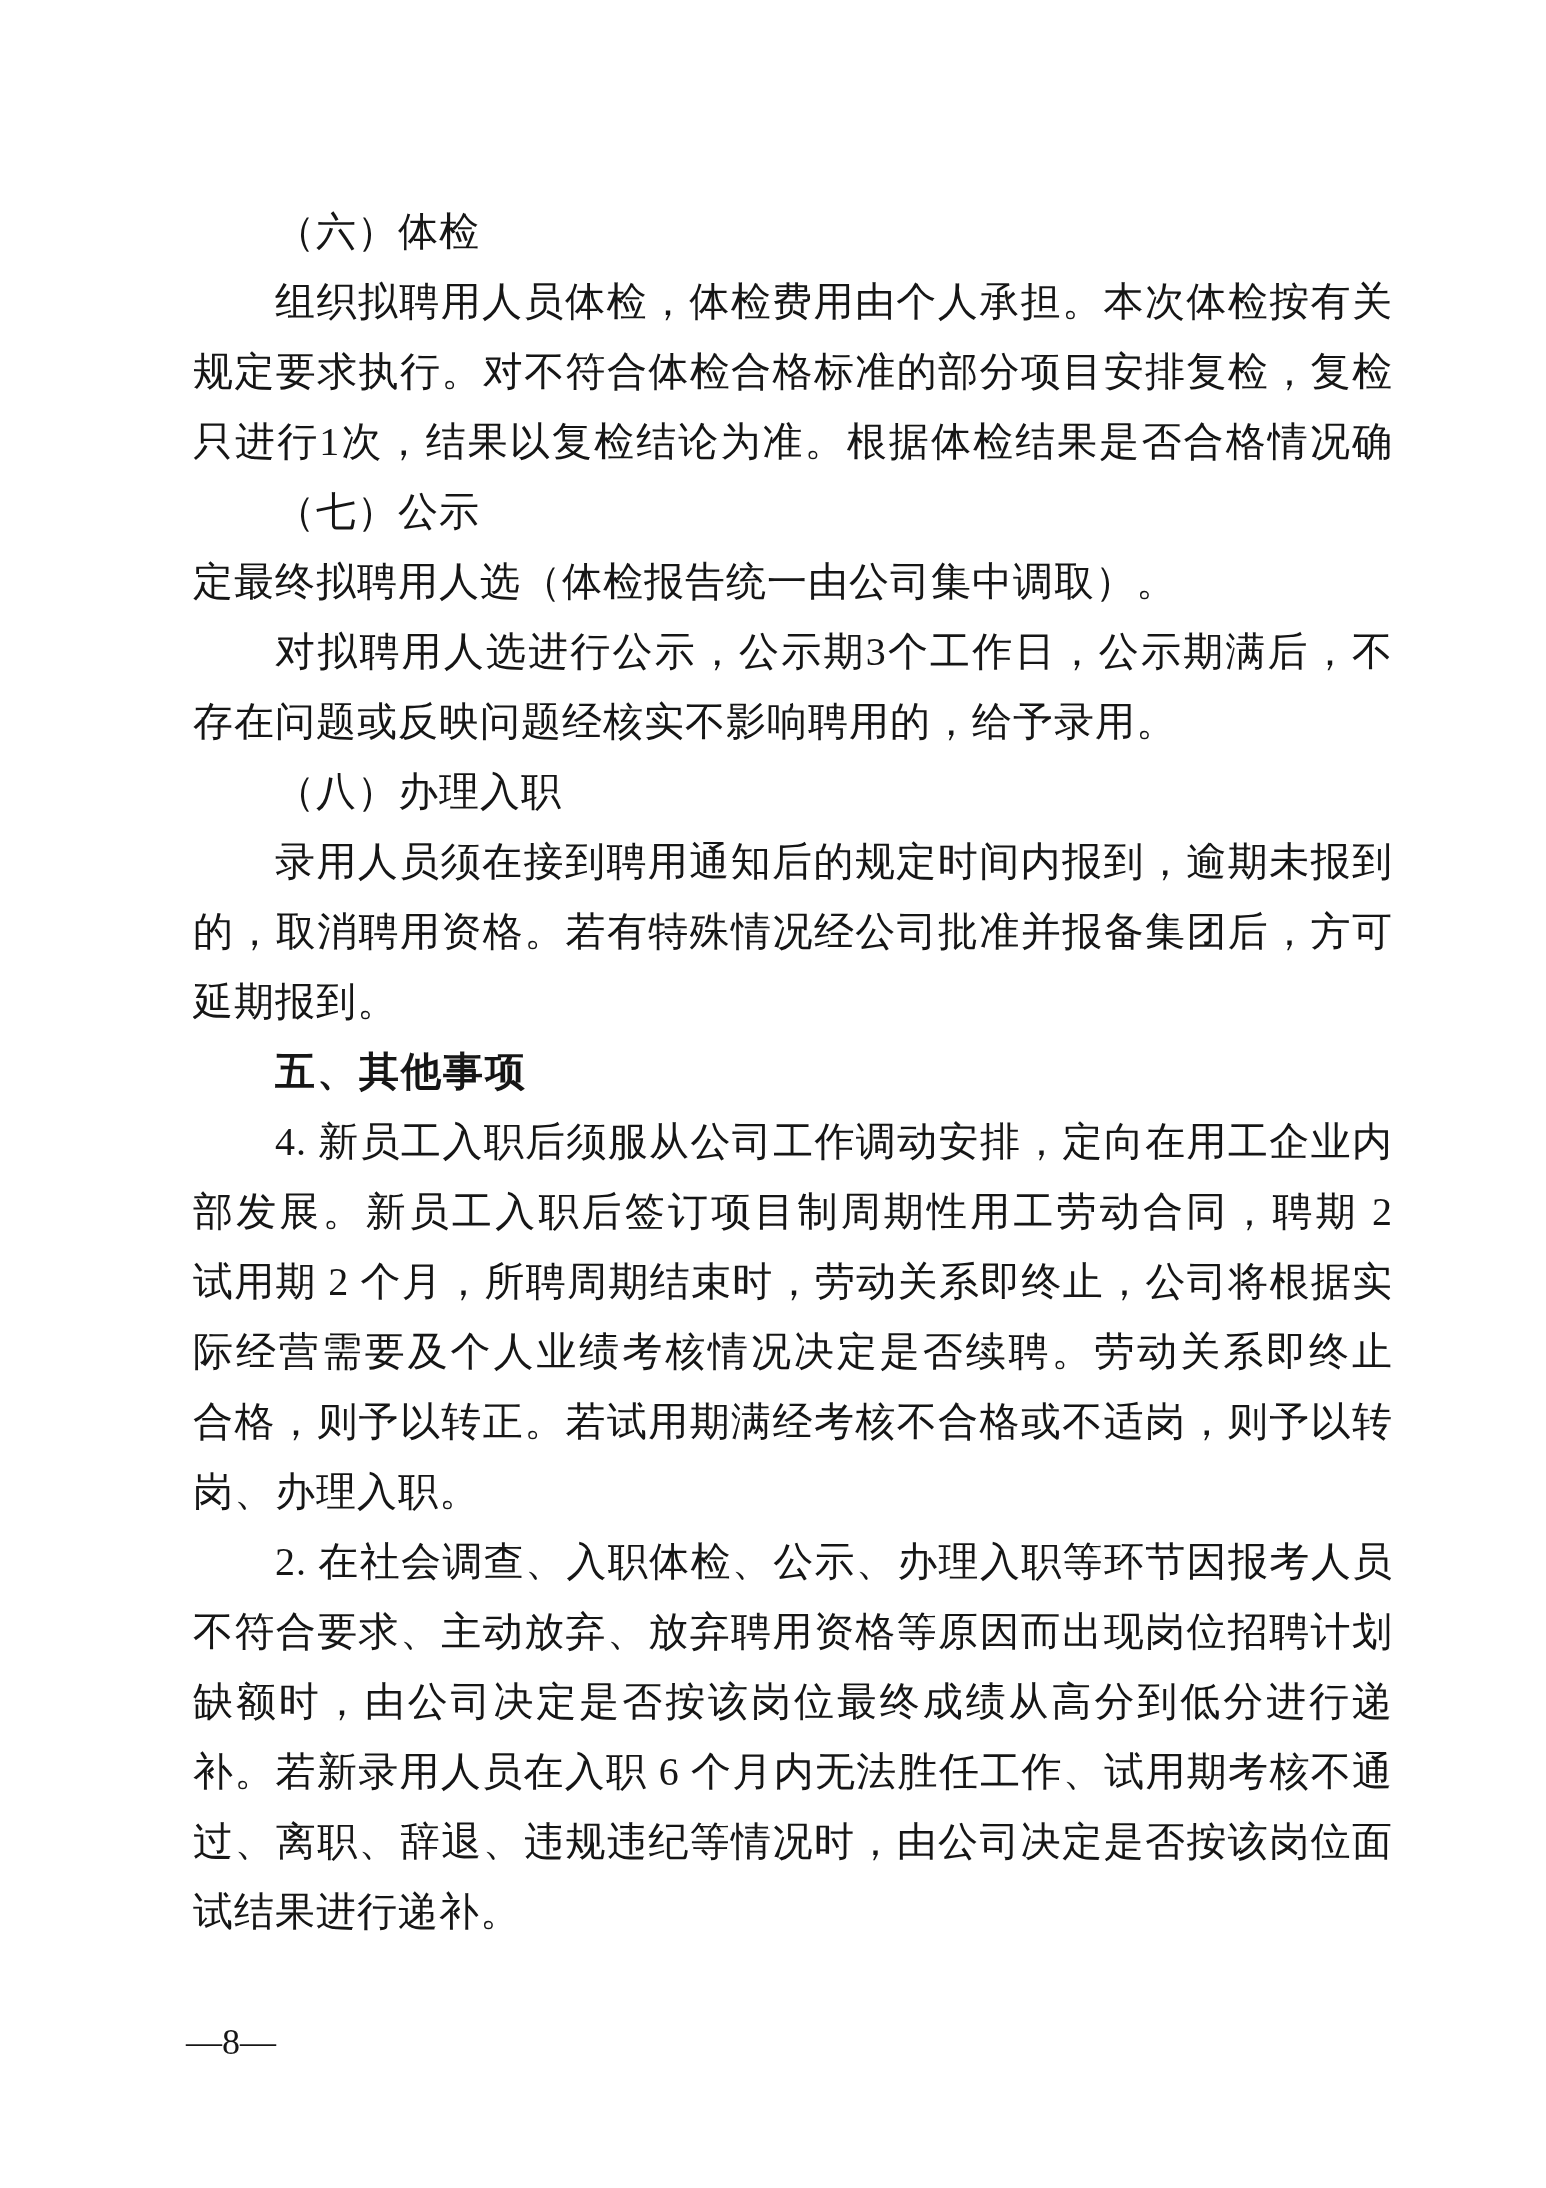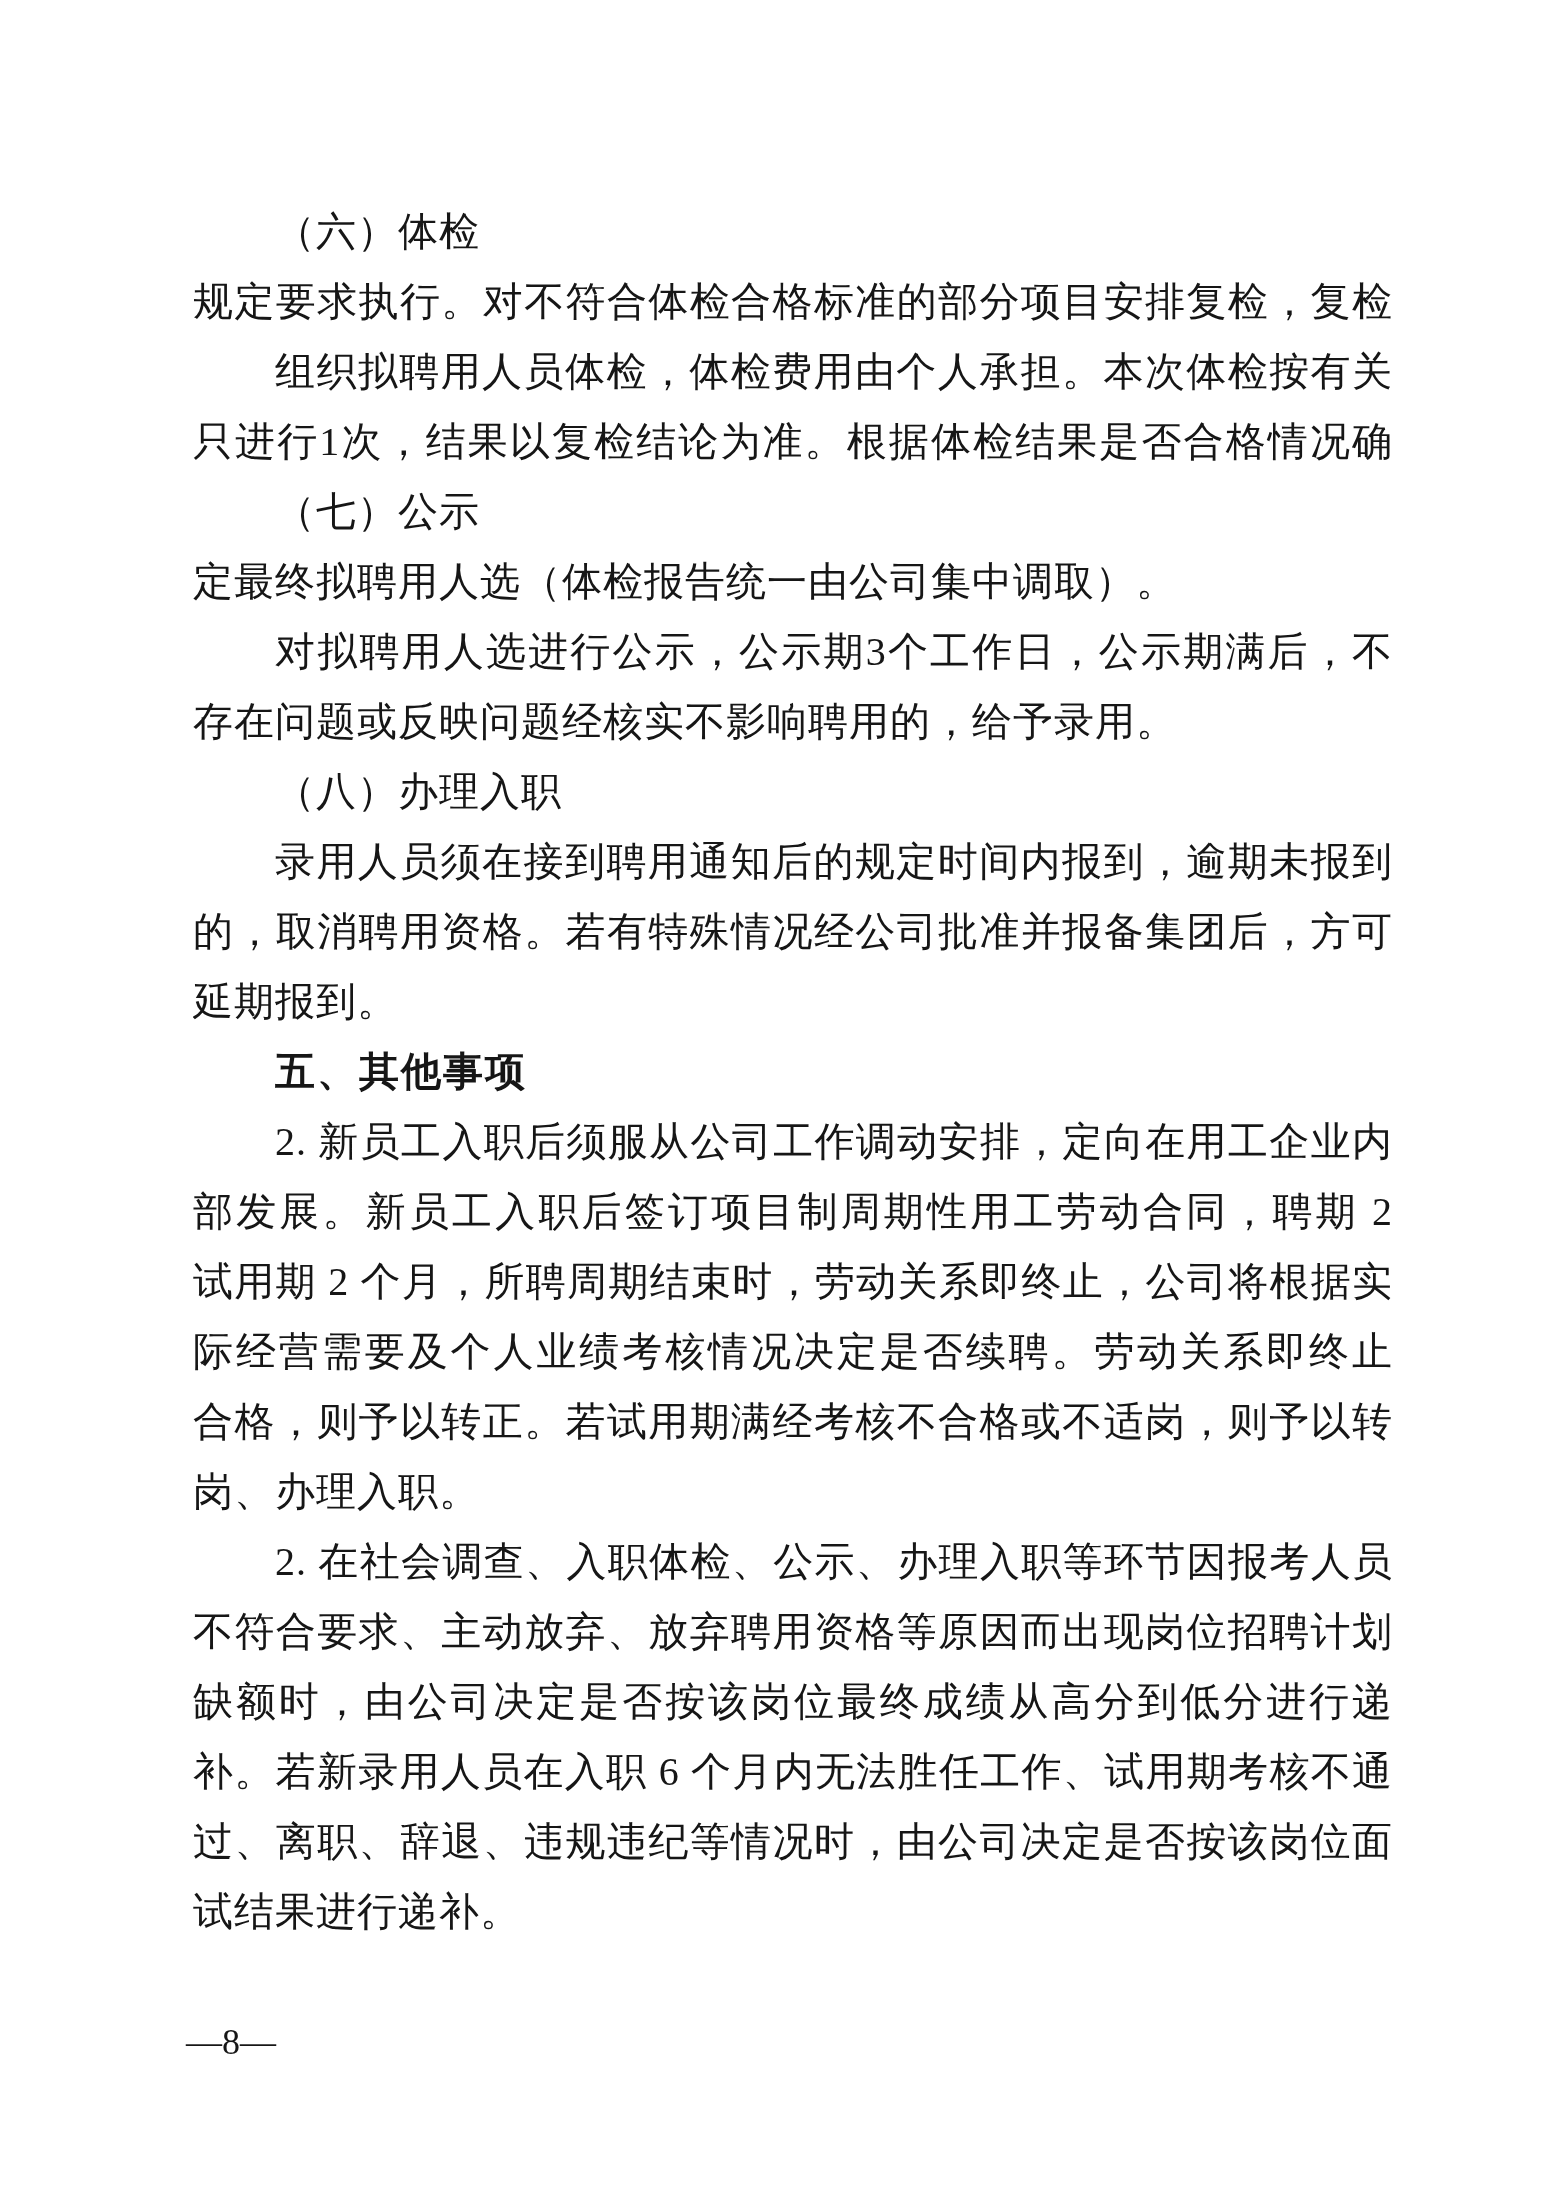--- a/index.html
+++ b/index.html
@@ -58,39 +58,39 @@
   }
 </style>
 </head>
 <body>
 
 <div class="page">
   <div class="content">
 
     <div class="line heading indent">（六）体检</div>
 
+    <div class="line full indent">组织拟聘用人员体检，体检费用由个人承担。本次体检按有关</div>
     <div class="line full">规定要求执行。对不符合体检合格标准的部分项目安排复检，复检</div>
-    <div class="line full indent">组织拟聘用人员体检，体检费用由个人承担。本次体检按有关</div>
     <div class="line full">只进行1次，结果以复检结论为准。根据体检结果是否合格情况确</div>
     <div class="line heading indent">（七）公示</div>
 
     <div class="line end">定最终拟聘用人选（体检报告统一由公司集中调取）。</div>
 
     <div class="line full indent">对拟聘用人选进行公示，公示期3个工作日，公示期满后，不</div>
     <div class="line end">存在问题或反映问题经核实不影响聘用的，给予录用。</div>
 
     <div class="line heading indent">（八）办理入职</div>
 
     <div class="line full indent">录用人员须在接到聘用通知后的规定时间内报到，逾期未报到</div>
     <div class="line full">的，取消聘用资格。若有特殊情况经公司批准并报备集团后，方可</div>
     <div class="line end">延期报到。</div>
 
     <div class="line heading bold indent">五、其他事项</div>
 
-    <div class="line full indent">2. 新员工入职后须服从公司工作调动安排，定向在用工企业内</div>
+    <div class="line full indent">4. 新员工入职后须服从公司工作调动安排，定向在用工企业内</div>
     <div class="line full">部发展。新员工入职后签订项目制周期性用工劳动合同，聘期 2 年、</div>
     <div class="line full">试用期 2 个月，所聘周期结束时，劳动关系即终止，公司将根据实</div>
     <div class="line full">际经营需要及个人业绩考核情况决定是否续聘。劳动关系即终止</div>
     <div class="line full">合格，则予以转正。若试用期满经考核不合格或不适岗，则予以转</div>
     <div class="line end">岗、办理入职。</div>
 
     <div class="line full indent">2. 在社会调查、入职体检、公示、办理入职等环节因报考人员</div>
     <div class="line full">不符合要求、主动放弃、放弃聘用资格等原因而出现岗位招聘计划</div>
     <div class="line full">缺额时，由公司决定是否按该岗位最终成绩从高分到低分进行递</div>
     <div class="line full">补。若新录用人员在入职 6 个月内无法胜任工作、试用期考核不通</div>

